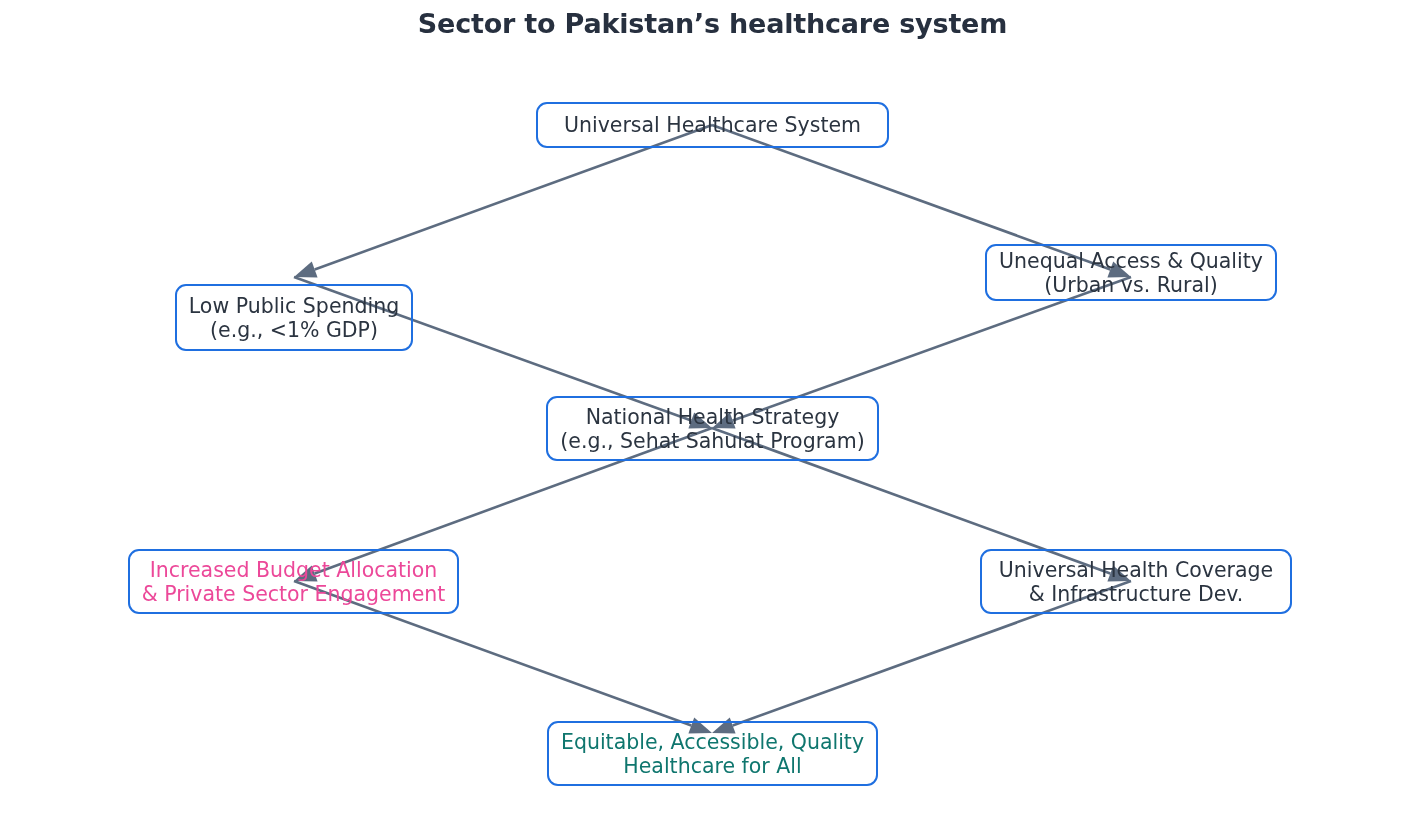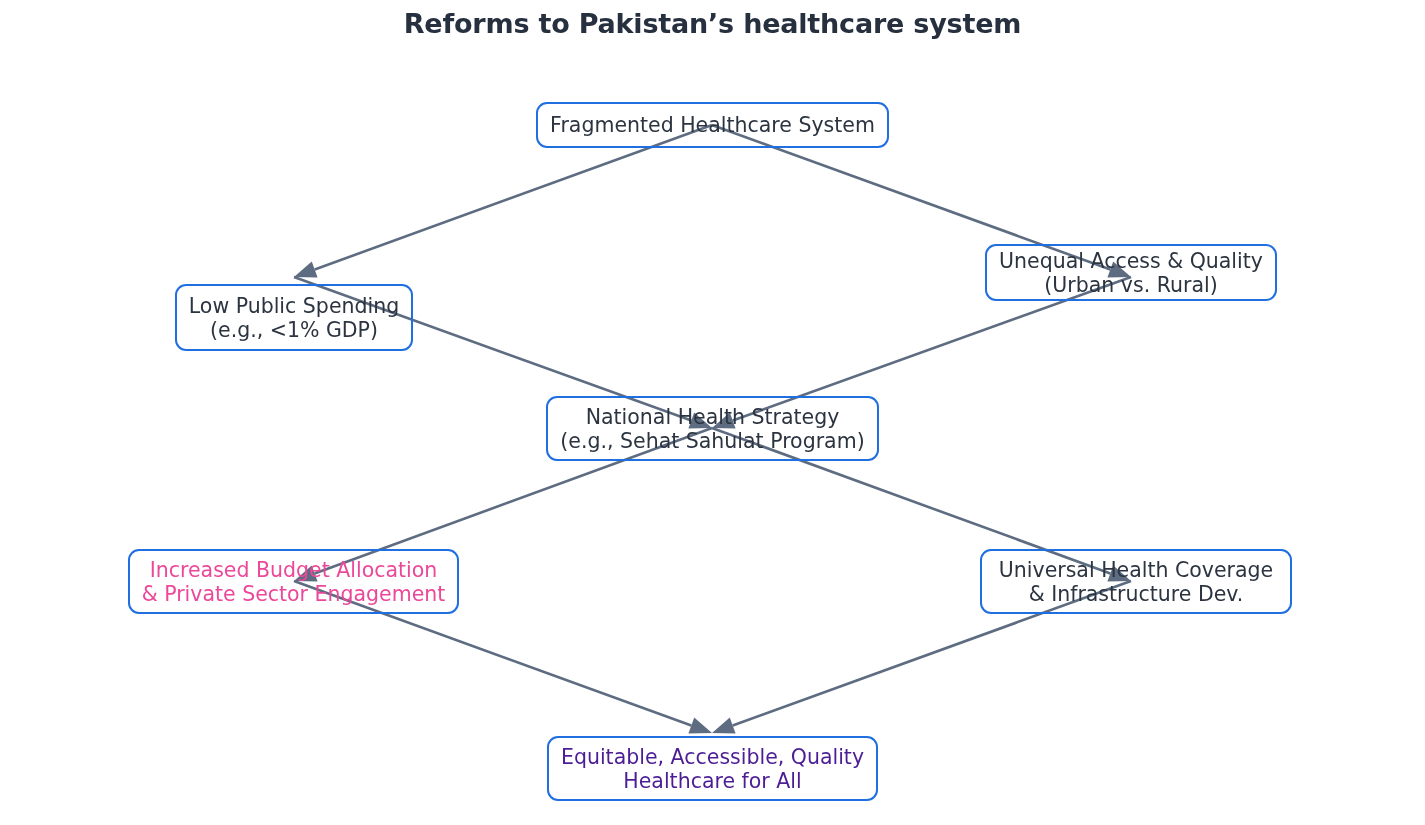--- a/index.html
+++ b/index.html
@@ -54,21 +54,21 @@
     white-space: pre;
     z-index: 3;
   }
   .node-label { display: block; }
 </style>
 </head>
 <body>
 
 <div id="canvas">
 
-  <div id="title">Reforms to Pakistan’s healthcare system</div>
+  <div id="title">Sector to Pakistan’s healthcare system</div>
 
   <svg id="edges" viewBox="0 0 1425 825" width="1425" height="825" xmlns="http://www.w3.org/2000/svg">
       <defs></defs>
       <g>
         <line x1="712" y1="125" x2="314.6754553167456" y2="269.4816526120925" stroke="#5d6c80" stroke-width="2.6" stroke-linecap="butt"></line>
         <polygon points="294,277 311.77063928050865,261.4934085124408 317.5802713529826,277.4698967117442" fill="#5d6c80"></polygon>
       </g>
       <g>
         <line x1="712" y1="125" x2="1110.318786263476" y2="269.4975071886596" stroke="#5d6c80" stroke-width="2.6" stroke-linecap="butt"></line>
         <polygon points="1131,277 1107.4200958590945,277.4879761323166 1113.2174766678577,261.5070382450026" fill="#5d6c80"></polygon>
@@ -93,28 +93,28 @@
         <line x1="294" y1="581" x2="691.3245446832544" y2="725.4816526120925" stroke="#5d6c80" stroke-width="2.6" stroke-linecap="butt"></line>
         <polygon points="712,733 688.4197286470175,733.4698967117442 694.2293607194914,717.4934085124407" fill="#5d6c80"></polygon>
       </g>
       <g>
         <line x1="1131" y1="581" x2="732.6812137365239" y2="725.4975071886596" stroke="#5d6c80" stroke-width="2.6" stroke-linecap="butt"></line>
         <polygon points="712,733 729.7825233321423,717.5070382450026 735.5799041409055,733.4879761323166" fill="#5d6c80"></polygon>
       </g>
     </svg>
 
   <div id="nodes">
-      <div class="node" style="left: 536px; top: 102px; width: 353px; height: 46px; border-color: rgb(31, 111, 224); color: rgb(43, 52, 64);"><div class="node-label">Fragmented Healthcare System</div></div>
+      <div class="node" style="left: 536px; top: 102px; width: 353px; height: 46px; border-color: rgb(31, 111, 224); color: rgb(43, 52, 64);"><div class="node-label">Universal Healthcare System</div></div>
       <div class="node" style="left: 175px; top: 244px; width: 238px; height: 67px; border-color: rgb(31, 111, 224); color: rgb(43, 52, 64); margin-top: 40px;"><div class="node-label">Low Public Spending
 (e.g., &lt;1% GDP)</div></div>
       <div class="node" style="left: 985px; top: 244px; width: 292px; height: 57px; border-color: rgb(31, 111, 224); color: rgb(43, 52, 64);"><div class="node-label">Unequal Access &amp; Quality
 (Urban vs. Rural)</div></div>
       <div class="node" style="left: 546px; top: 396px; width: 333px; height: 65px; border-color: rgb(31, 111, 224); color: rgb(43, 52, 64);"><div class="node-label">National Health Strategy
 (e.g., Sehat Sahulat Program)</div></div>
       <div class="node" style="left: 128px; top: 549px; width: 331px; height: 65px; border-color: rgb(31, 111, 224); color: #ec4899;"><div class="node-label">Increased Budget Allocation
 &amp; Private Sector Engagement</div></div>
       <div class="node" style="left: 980px; top: 549px; width: 312px; height: 65px; border-color: rgb(31, 111, 224); color: rgb(43, 52, 64);"><div class="node-label">Universal Health Coverage
 &amp; Infrastructure Dev.</div></div>
-      <div class="node" style="left: 547px; top: 736px; width: 331px; height: 65px; border-color: rgb(31, 111, 224); color: #4c1d95;"><div class="node-label">Equitable, Accessible, Quality
+      <div class="node" style="left: 547px; top: 721px; width: 331px; height: 65px; border-color: rgb(31, 111, 224); color: #0f766e;"><div class="node-label">Equitable, Accessible, Quality
 Healthcare for All</div></div>
     </div>
 
 </div>
 
 </body></html>

